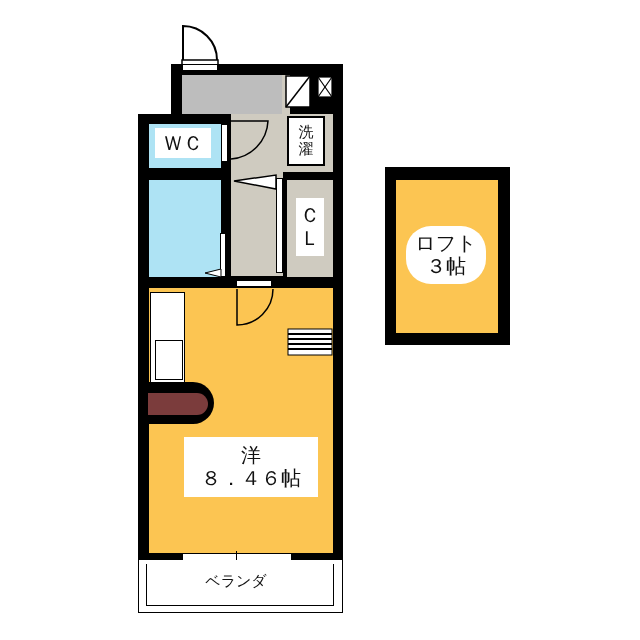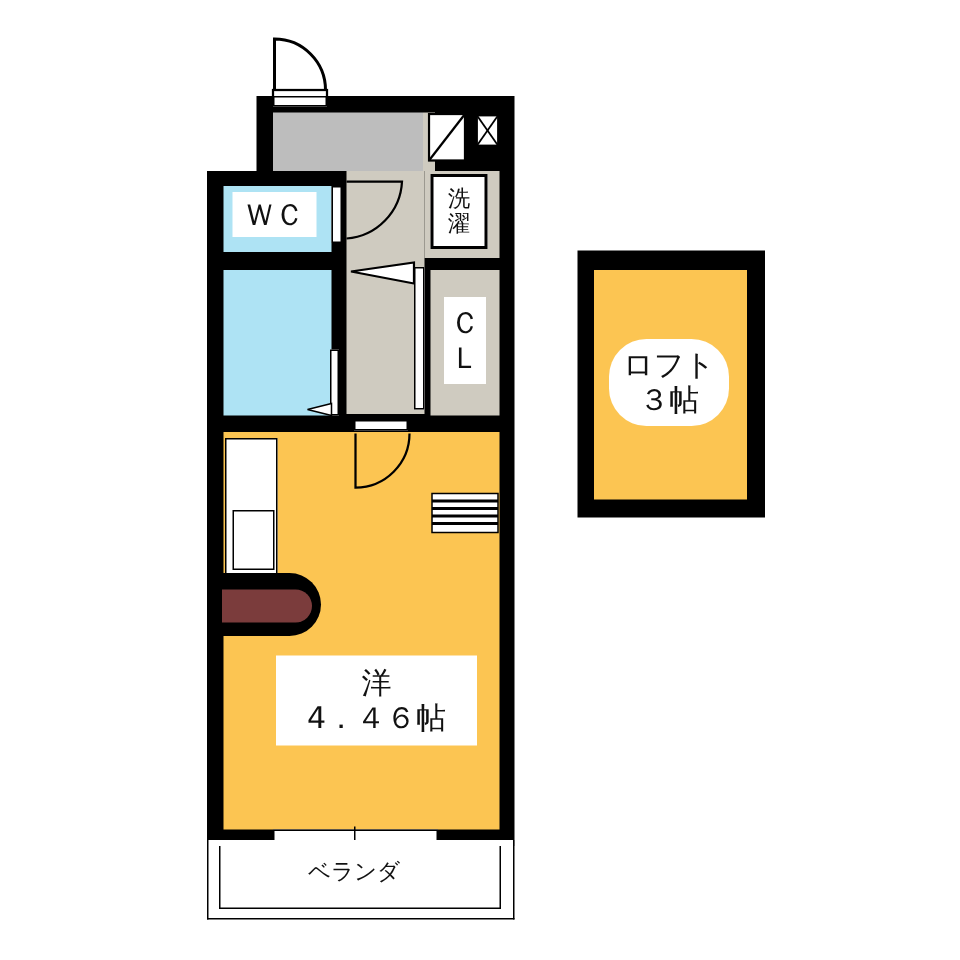--- a/index.html
+++ b/index.html
@@ -79,21 +79,21 @@
     <line x1="1" y1="11" x2="45" y2="11" stroke="#000" stroke-width="2"></line>
     <line x1="1" y1="16" x2="45" y2="16" stroke="#000" stroke-width="2"></line>
     <line x1="1" y1="21" x2="45" y2="21" stroke="#000" stroke-width="2"></line>
   </svg>
 
   <div class="abs" style="left:138px;top:382px;width:76px;height:42px;background:#000;border-radius:0 21px 21px 0;"></div>
   <div class="abs" style="left:148px;top:393px;width:60px;height:22px;background:#7b3c3c;border-radius:0 11px 11px 0;"></div>
 
   <div class="abs label" style="left:184px;top:437px;width:134px;height:60px;flex-direction:column;font-size:20px;">
     <span>洋</span>
-    <span>4．４６帖</span>
+    <span>８．４６帖</span>
   </div>
 
   <div class="abs" style="left:182px;top:553px;width:110px;height:8px;background:#fff;border:1px solid #000;"></div>
   <div class="abs" style="left:236px;top:551px;width:1px;height:12px;background:#000;"></div>
 
   <div class="abs" style="left:138px;top:560px;width:205px;height:53px;border:1px solid #000;border-top:none;background:#fff;"></div>
   <div class="abs" style="left:146px;top:564px;width:188px;height:42px;border:1px solid #000;border-top:none;background:#fff;"></div>
   <div class="abs label" style="left:170px;top:567px;width:132px;height:30px;font-size:15px;">ベランダ</div>
 
   <div class="abs wall" style="left:385px;top:167px;width:125px;height:178px;"></div>

